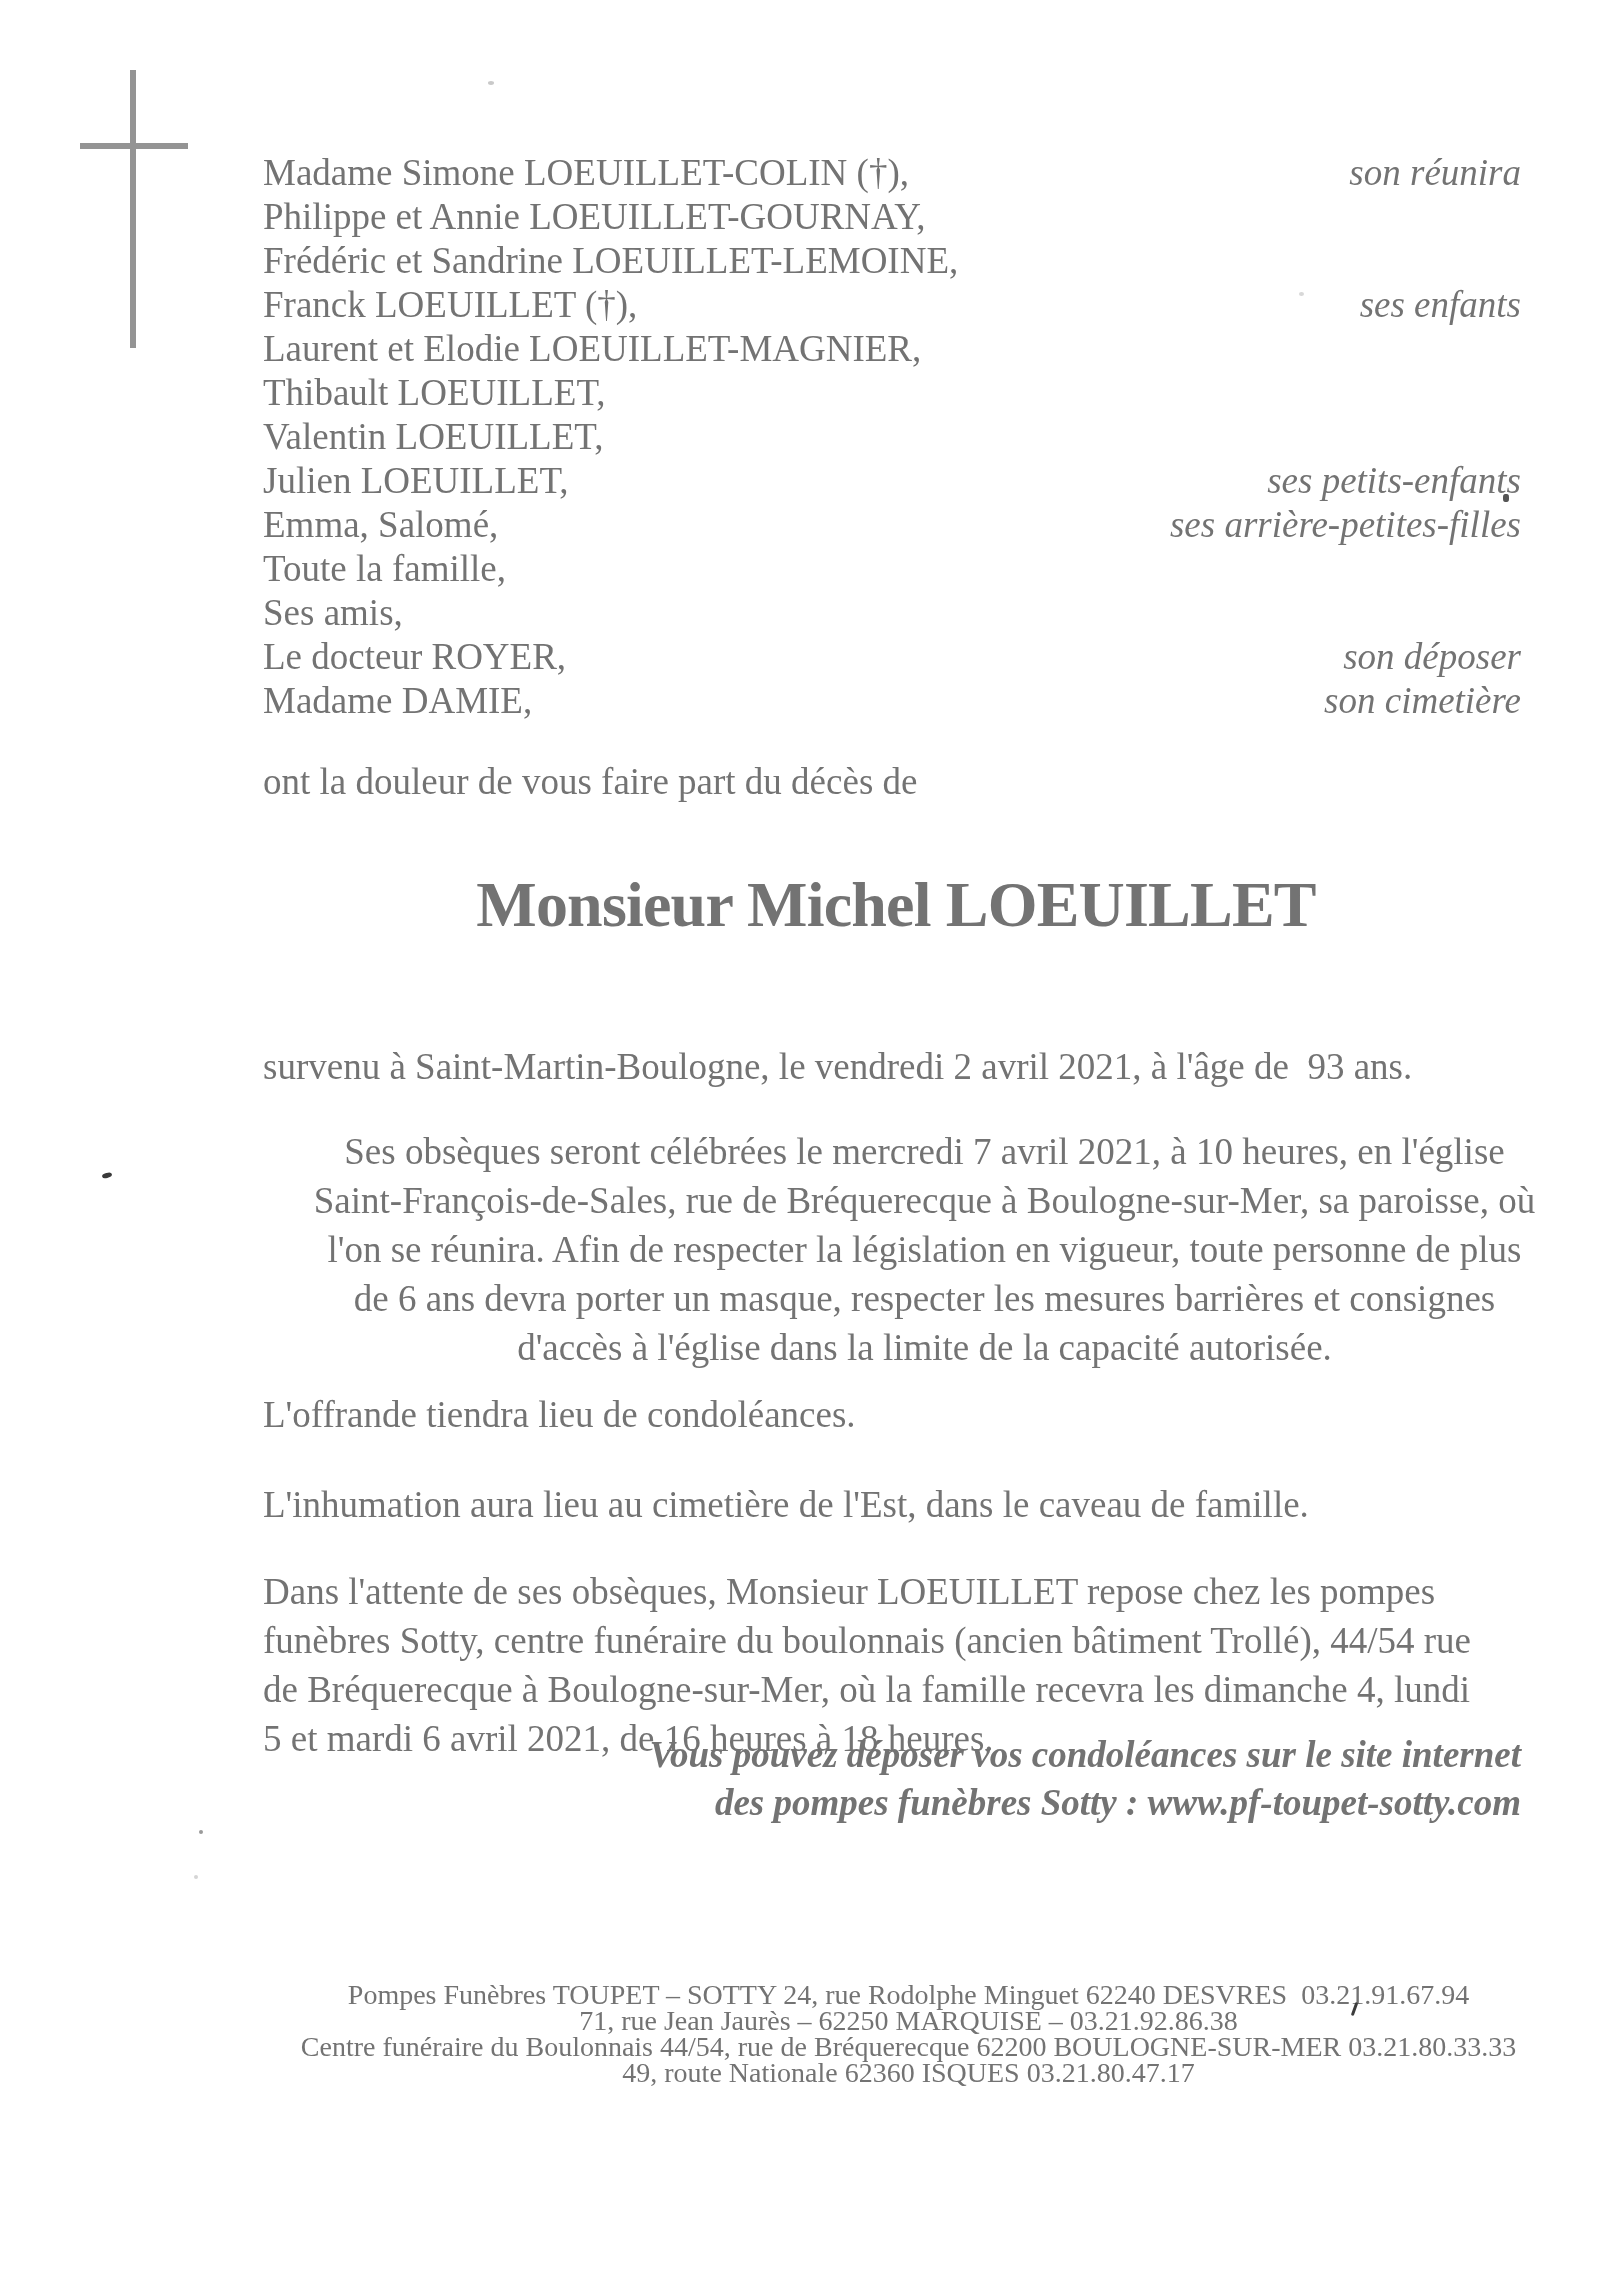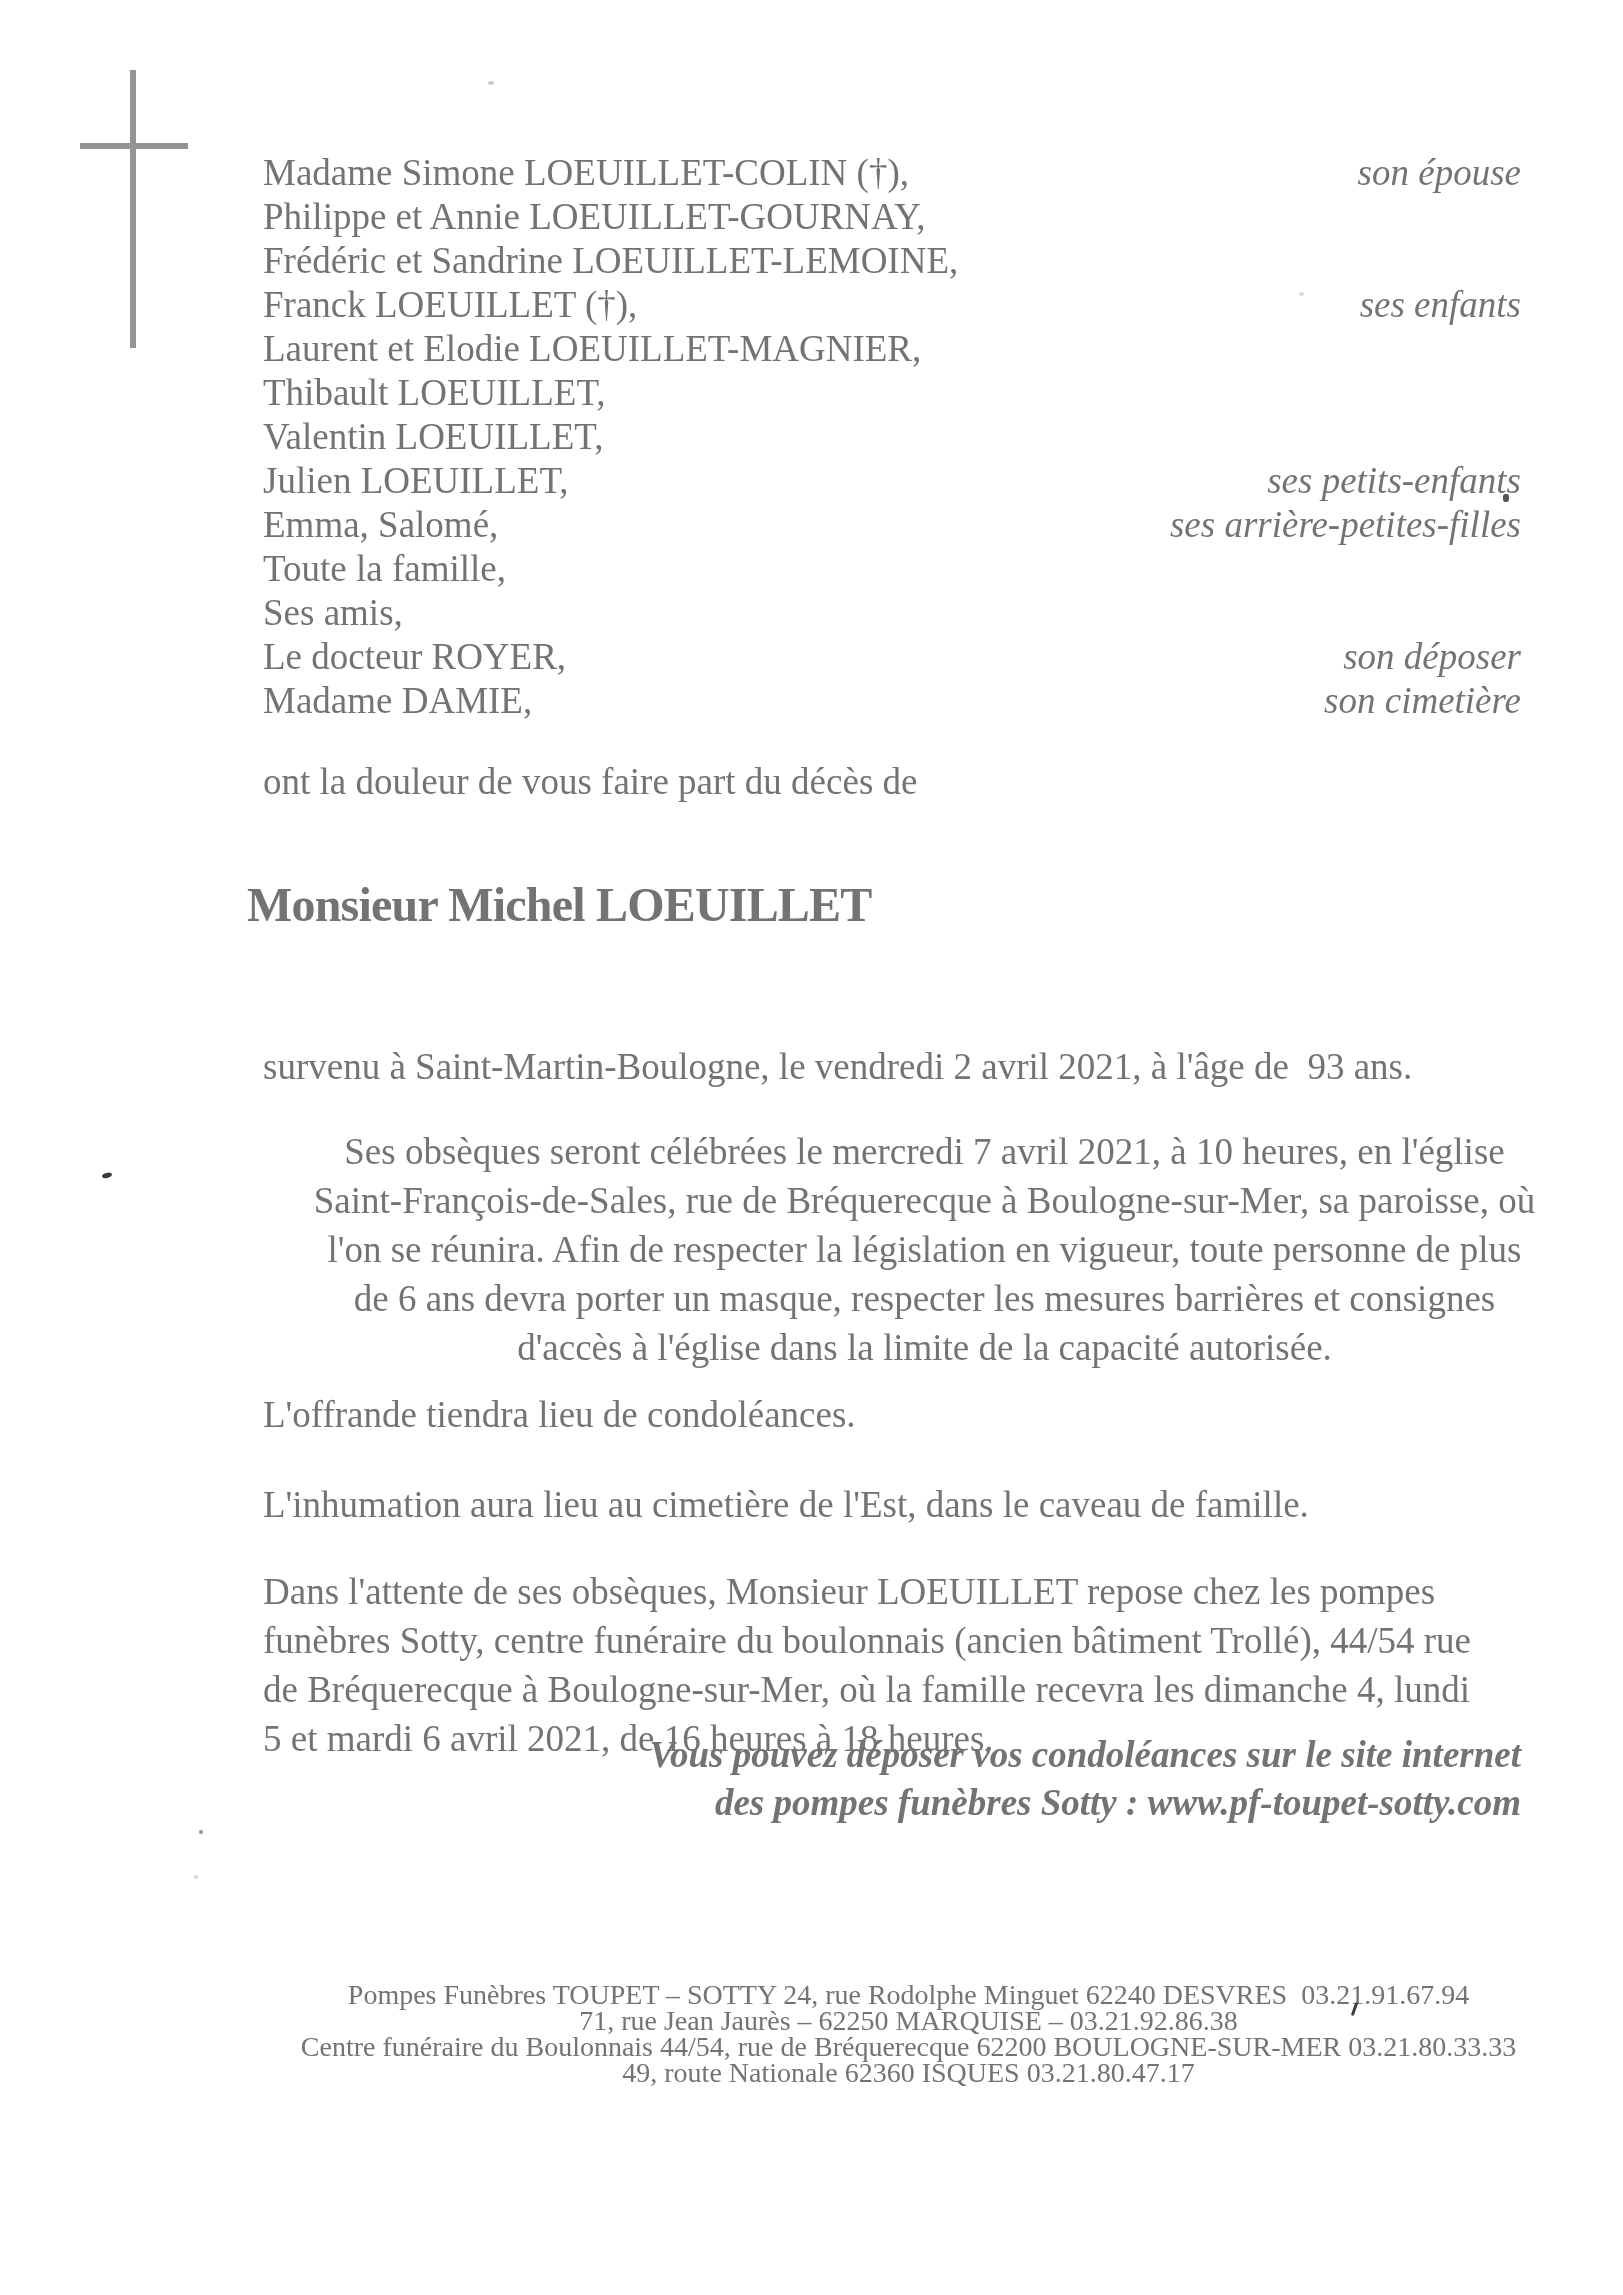--- a/index.html
+++ b/index.html
@@ -16,22 +16,22 @@
   .cross-h{position:absolute;left:80px;top:143px;width:108px;height:6.4px;background:#949494;}
 
   
   .family{position:absolute;left:263px;top:151px;width:1258px;}
   .family-row{display:flex;justify-content:space-between;align-items:baseline;
     height:44px;font-size:37px;line-height:44px;white-space:pre;}
   .relation{font-style:italic;}
 
   .intro{position:absolute;left:263px;top:760px;font-size:37px;line-height:44px;white-space:pre;}
 
-  .title{position:absolute;left:247px;top:865px;width:1258px;text-align:left;
-    font-size:48px;line-height:80px;font-weight:bold;letter-spacing:-0.8px;white-space:pre;}
+  .title{position:absolute;left:267px;top:865px;width:1258px;text-align:center;
+    font-size:64px;line-height:80px;font-weight:bold;letter-spacing:-0.8px;white-space:pre;}
 
   .para{position:absolute;left:263px;width:1323px;font-size:37px;line-height:49px;white-space:pre;}
   .p1{top:1042px;}
   .p2{top:1127px;text-align:center;}
   .p3{top:1390px;}
   .p4{top:1480px;}
   .p5{top:1567px;}
 
   .condolences{position:absolute;left:263px;top:1731px;width:1258px;text-align:right;
     font-size:37px;line-height:48px;font-weight:bold;font-style:italic;white-space:pre;}
@@ -56,21 +56,21 @@
 <div class="page">
 
   <div>
     <div class="cross-v"></div>
     <div class="cross-h"></div>
   </div>
 
   <div class="family">
     <div class="family-row">
       <span>Madame Simone LOEUILLET-COLIN (†),</span>
-      <span class="relation">son épouse</span>
+      <span class="relation">son réunira</span>
     </div>
     <div class="family-row">
       <span>Philippe et Annie LOEUILLET-GOURNAY,</span>
       <span class="relation"></span>
     </div>
     <div class="family-row">
       <span>Frédéric et Sandrine LOEUILLET-LEMOINE,</span>
       <span class="relation"></span>
     </div>
     <div class="family-row">

